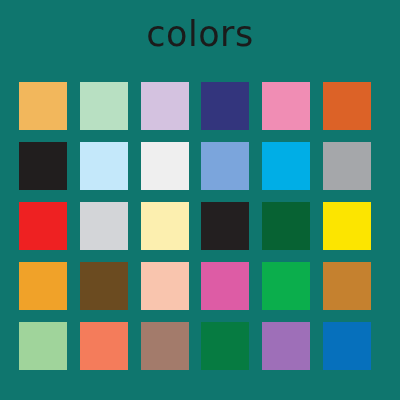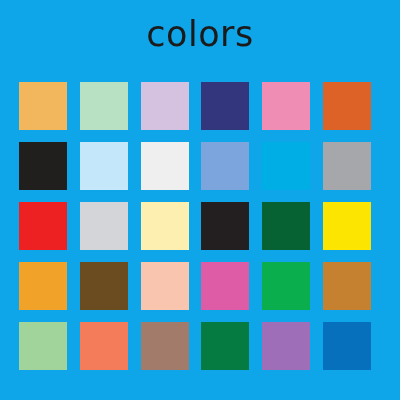--- a/index.html
+++ b/index.html
@@ -52,21 +52,21 @@
   }
   .swatch {
     width: 48px;
     height: 48px;
     display: block;
   }
 </style>
 </head>
 <body>
 
-<div class="page" style="background-color: #0ea5e9;">
+<div class="page" style="background-color: #0f766e;">
 
   <div class="page-title" style="color: rgb(27, 27, 27);">colors</div>
 
   <div class="swatch-grid">
     <div class="swatch-row">
       <div class="swatch" title="golden-amber #F2B75C" style="background-color: rgb(242, 183, 92);"></div>
       <div class="swatch" title="mint-green #B8E0C2" style="background-color: rgb(184, 224, 194);"></div>
       <div class="swatch" title="light-lavender #D4C2E0" style="background-color: rgb(212, 194, 224);"></div>
       <div class="swatch" title="navy-blue #33357D" style="background-color: rgb(51, 53, 125);"></div>
       <div class="swatch" title="pink #F08DB4" style="background-color: rgb(240, 141, 180);"></div>

